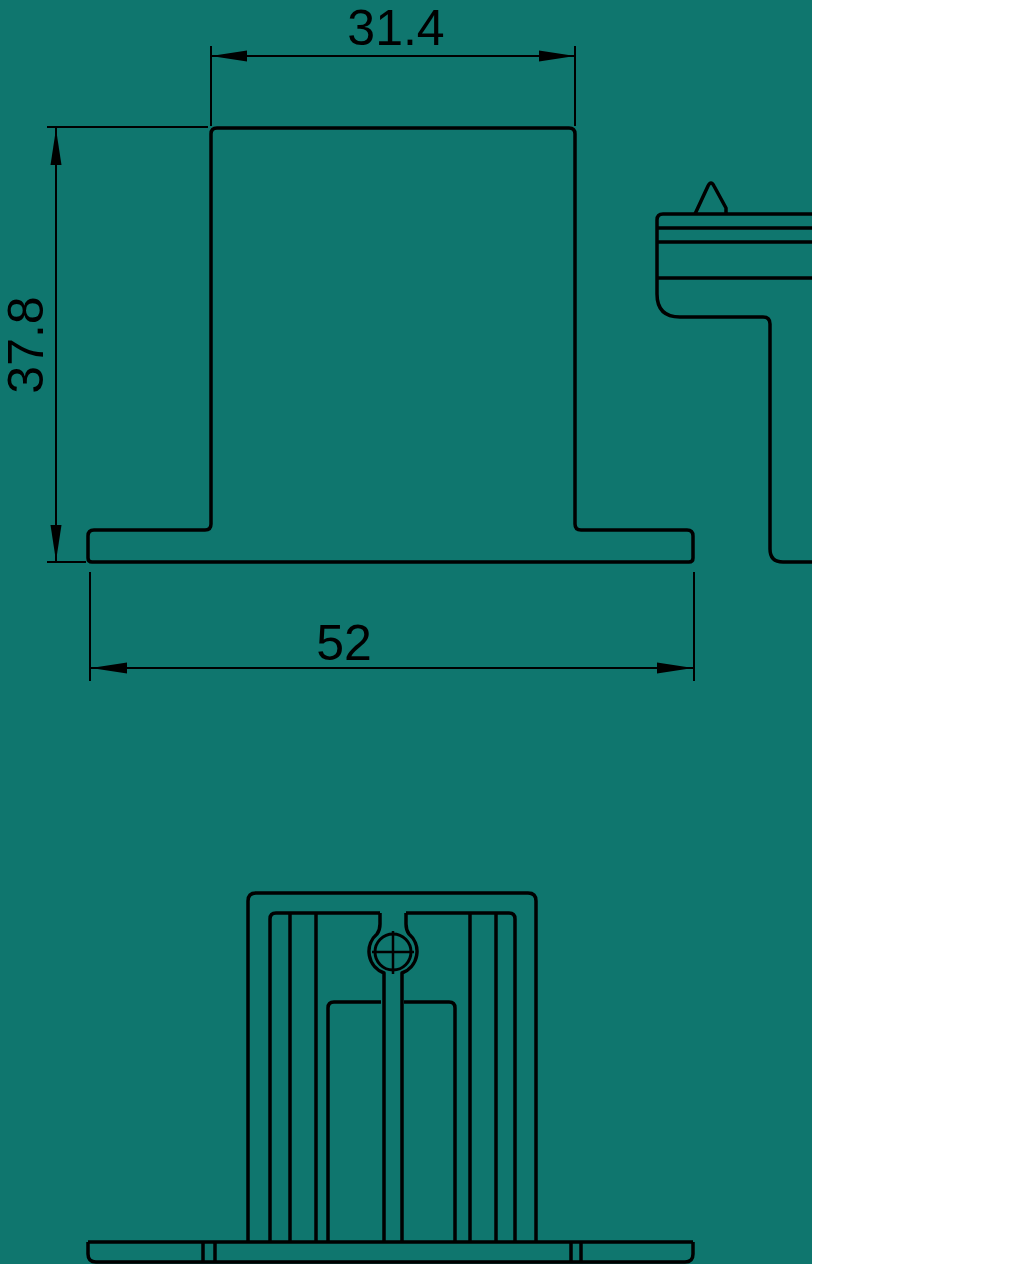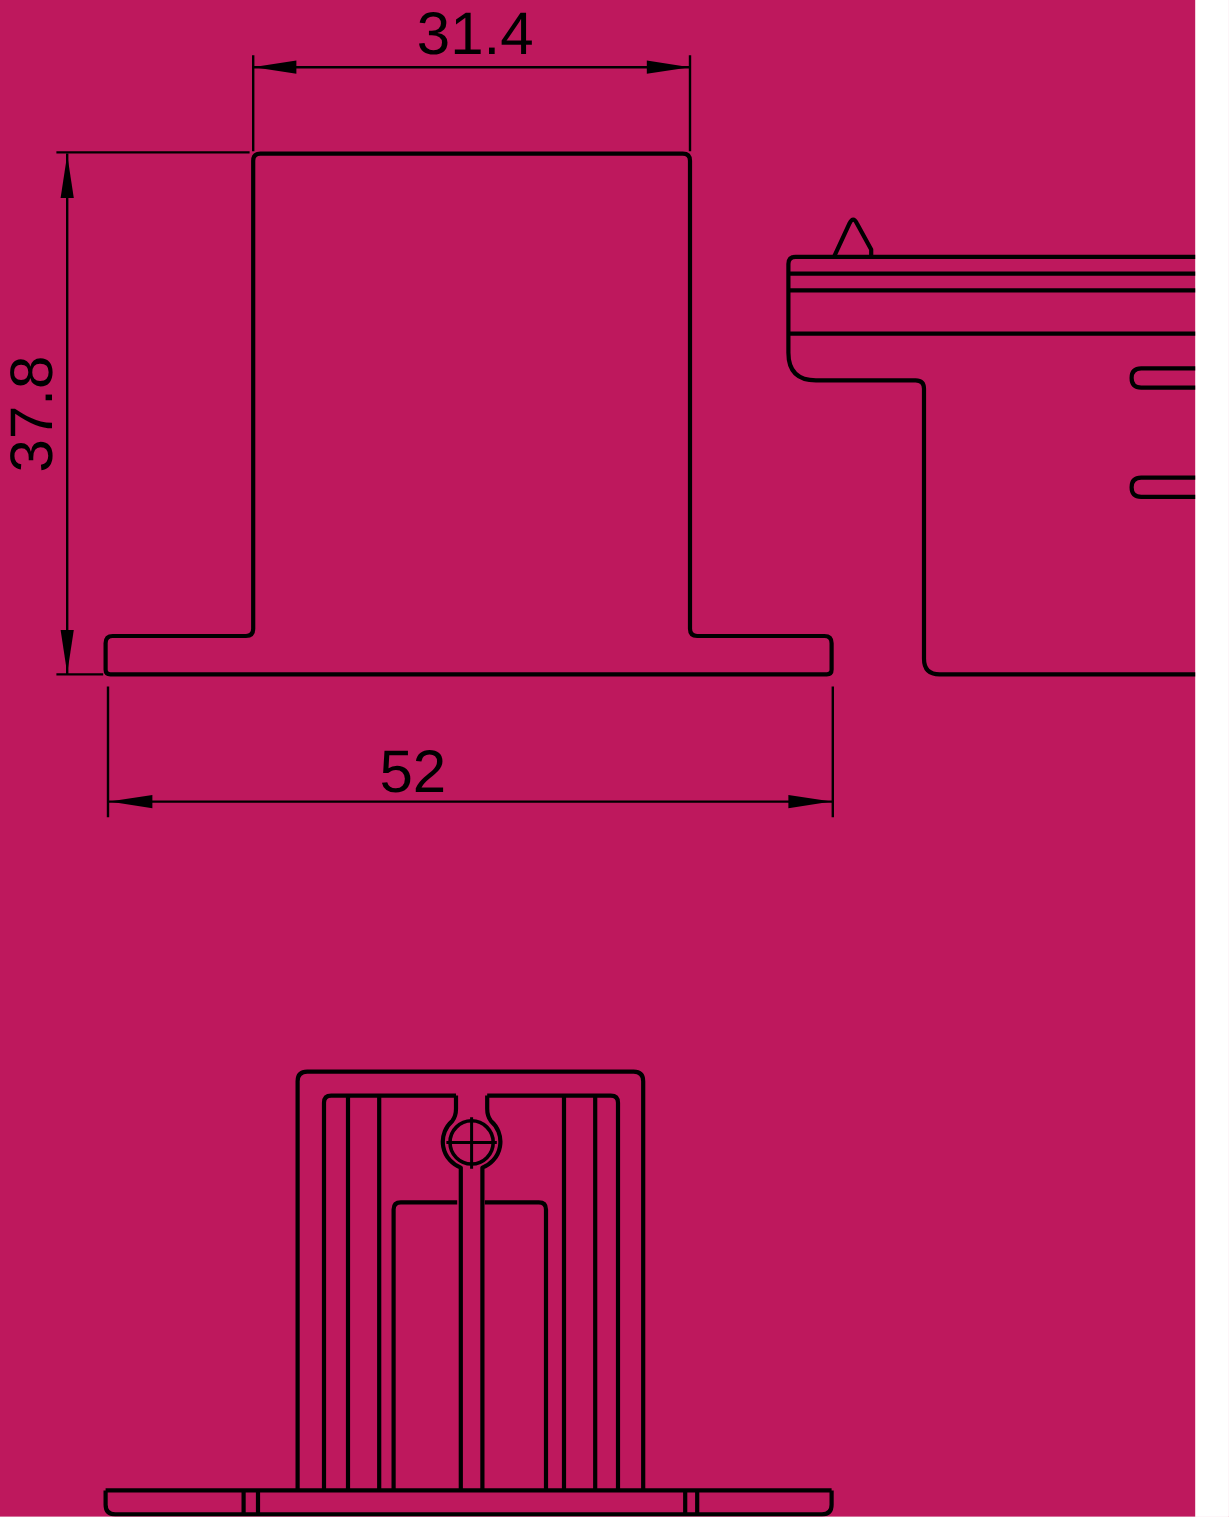--- a/index.html
+++ b/index.html
@@ -2,23 +2,23 @@
 <html><head>
 <meta charset="utf-8">
 <style>
   html, body {
     margin: 0;
     padding: 0;
     background: #ffffff;
   }
   .sheet {
     position: relative;
-    width: 996px;
+    width: 812px;
     height: 1264px;
-    background: #be185d;
+    background: #0f766e;
     overflow: hidden;
   }
   svg { display: block; }
   .part-line {
     fill: none;
     stroke: #000000;
     stroke-width: 3.5;
     stroke-linejoin: round;
     stroke-linecap: butt;
   }

